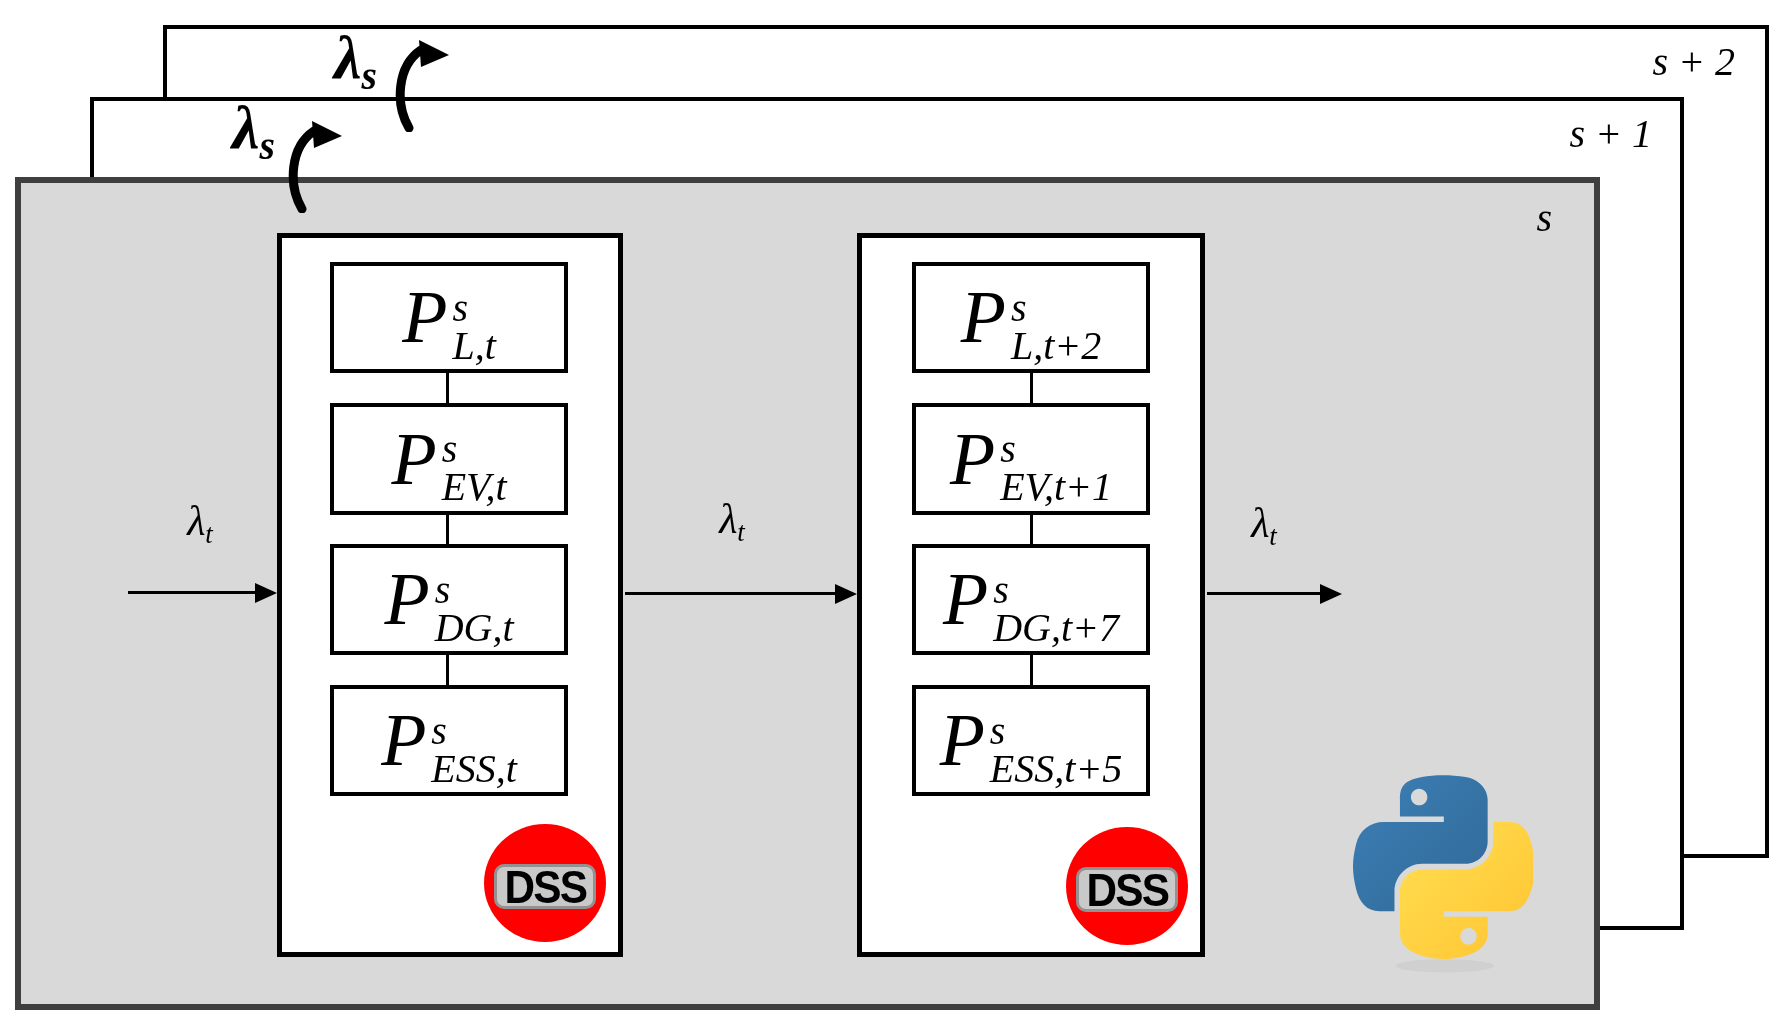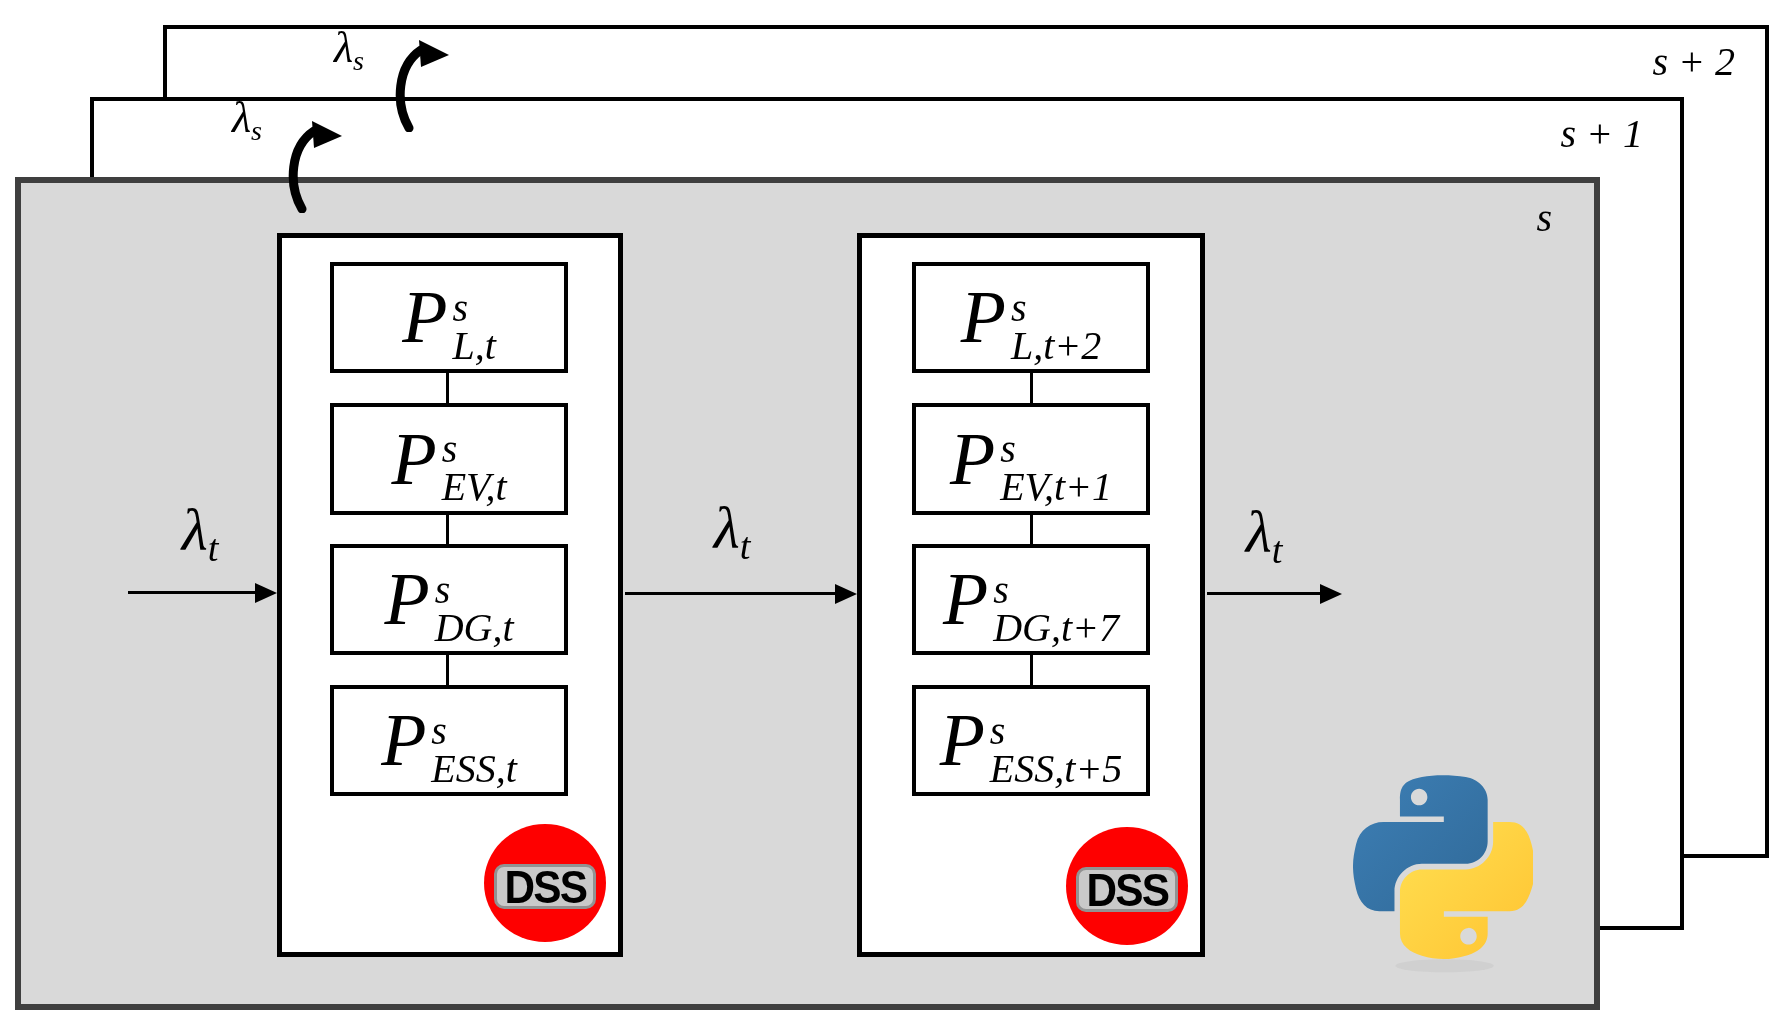--- a/index.html
+++ b/index.html
@@ -11,22 +11,22 @@
                text-align:right;white-space:nowrap;}
   .block{position:absolute;box-sizing:border-box;background:#ffffff;border:5px solid #000000;}
   .pbox{position:absolute;box-sizing:border-box;background:#ffffff;border:4px solid #000000;
         display:flex;align-items:center;justify-content:center;}
   .connector{position:absolute;width:3px;background:#000000;}
   .pterm{display:flex;align-items:center;justify-content:center;color:#000;}
   .pbase{font-style:italic;font-size:74px;line-height:0.9;}
   .pscripts{display:flex;flex-direction:column;margin-left:5px;transform:translateY(9px);}
   .psup,.psub{font-style:italic;font-size:40px;line-height:0.95;white-space:nowrap;}
   .math{font-style:italic;color:#000;}
-  .lam-t{position:absolute;font-size:60px;line-height:1;text-align:center;}
-  .lam-s{position:absolute;font-size:44px;line-height:1;}
+  .lam-t{position:absolute;font-size:42px;line-height:1;text-align:center;}
+  .lam-s{position:absolute;font-size:62px;line-height:1;font-weight:bold;}
   .math sub{font-size:0.64em;vertical-align:-0.28em;font-style:italic;}
   .harrow{position:absolute;height:3px;background:#000000;}
   .harrow::after{content:"";position:absolute;right:-22px;top:-8.5px;width:0;height:0;
                  border-left:22px solid #000;border-top:10px solid transparent;border-bottom:10px solid transparent;}
   .curve-arrow{position:absolute;}
   .dss{position:absolute;width:122px;height:118px;border-radius:50%;background:#fe0000;
        display:flex;align-items:center;justify-content:center;}
   .dss-plate{box-sizing:border-box;width:102px;height:45px;margin-top:7px;background:#c9c9c9;
              border:3px solid #929292;border-radius:10px;display:flex;align-items:center;justify-content:center;}
   .dss-text{font-family:"Liberation Sans","DejaVu Sans",sans-serif;font-weight:bold;font-size:47px;
@@ -36,21 +36,21 @@
 </head>
 <body>
 
 <div class="stage">
 
   <div class="panel" style="left:163px;top:25px;width:1606px;height:833px;">
     <div class="panel-label" style="right:30px;top:12px;">s + 2</div>
   </div>
 
   <div class="panel" style="left:90px;top:97px;width:1594px;height:833px;">
-    <div class="panel-label" style="right:37px;top:12px;">s + 1</div>
+    <div class="panel-label" style="right:28px;top:12px;">s + 1</div>
   </div>
 
   <div class="panel front" style="left:15px;top:177px;width:1585px;height:833px;">
     <div class="panel-label" style="right:42px;top:14px;">s</div>
   </div>
 
   <div class="lam-s math" style="left:334px;top:26px;"><span>λ</span><sub>s</sub></div>
   <svg class="curve-arrow" style="left:395px;top:40px;" width="64" height="92" viewBox="0 0 64 92">
     <path d="M14 88 C 0 64, 2 26, 26 10" fill="none" stroke="#000" stroke-width="9" stroke-linecap="round"></path>
     <polygon points="24,0 54,15 26,27" fill="#000"></polygon>

